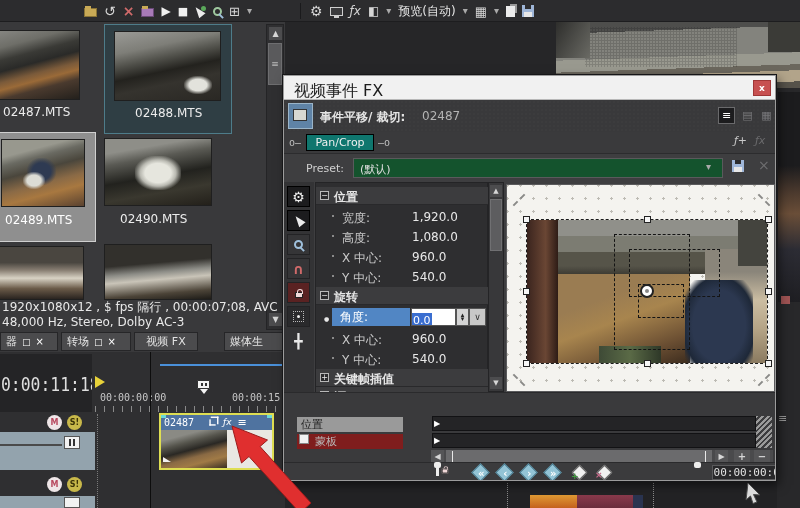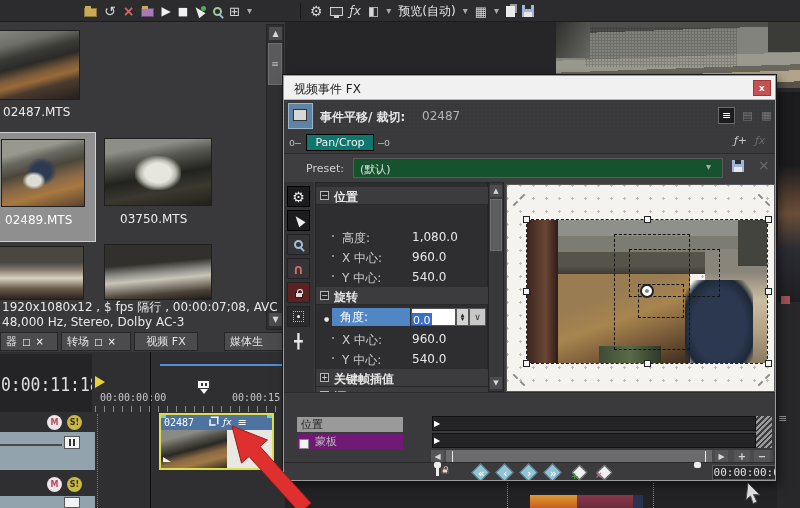--- a/index.html
+++ b/index.html
@@ -124,35 +124,42 @@
   <div class="a" style="left:4px;top:208px;width:9px;height:8px;background:#a05454"></div>
   <span class="a ic" style="left:1px;top:325px;font-size:11px;color:#9a9a9a">≡</span>
 </div>
 
 <div id="media" class="a">
 
   <div class="t" style="left:-14px;top:8px;width:94px;height:70px;
        background:linear-gradient(165deg,#8a8a86 0%,#6e6e68 22%,#3a3a36 36%,#2a2a28 48%,#7a5a3a 60%,#9a6a38 68%,#4a3a2e 78%,#23201c 100%)"></div>
   <div class="mlabel" style="left:3px;top:83px">02487.MTS</div>
 
+  <div class="seltile" style="left:104px;top:2px;width:128px;height:110px">
+    <div class="t" style="left:9px;top:6px;width:107px;height:70px;
+         background:linear-gradient(168deg,#9a9a96 0%,#7e7e78 25%,#50504a 40%,#23221e 55%,#35332e 70%,#2a2824 100%)">
+      <div class="a" style="right:8px;bottom:6px;width:28px;height:18px;background:radial-gradient(ellipse,#e2e2dc 0 45%,transparent 75%)"></div>
+    </div>
+    <div class="mlabel" style="left:30px;top:81px">02488.MTS</div>
+  </div>
 
   <div class="focustile" style="left:-2px;top:110px;width:98px;height:110px">
     <div class="t" style="left:2px;top:6px;width:84px;height:68px;
          background:linear-gradient(165deg,#98988e 0 20%,#6a6a62 30%,#4a463c 45%,#8a6a46 62%,#a87840 75%,#5a4230 100%)">
       <div class="a" style="left:30%;top:28%;width:36%;height:40%;background:radial-gradient(ellipse,#2e3a52 0 45%,transparent 75%)"></div>
       <div class="a" style="left:26%;top:48%;width:26%;height:26%;background:radial-gradient(ellipse,#dcdcd4 0 45%,transparent 75%)"></div>
     </div>
     <div class="mlabel" style="left:6px;top:80px;color:#fff">02489.MTS</div>
   </div>
 
   <div class="t" style="left:104px;top:116px;width:108px;height:68px;
        background:linear-gradient(170deg,#8e8e88 0 18%,#5a5a54 32%,#22221e 55%,#3a382f 75%,#23201a 100%)">
     <div class="a" style="left:28%;top:26%;width:44%;height:52%;background:radial-gradient(ellipse,#e6e6de 0 40%,#b8b8b0 55%,transparent 75%)"></div>
   </div>
-  <div class="mlabel" style="left:120px;top:190px">03750.MTS</div>
+  <div class="mlabel" style="left:120px;top:190px">02490.MTS</div>
 
   <div class="t" style="left:-2px;top:224px;width:86px;height:54px;
        background:linear-gradient(180deg,#4a4640 0 30%,#8a8074 45%,#d8d2c4 60%,#6a5a48 80%,#2a2420 100%)"></div>
   <div class="t" style="left:104px;top:222px;width:108px;height:56px;
        background:linear-gradient(175deg,#32302c 0 35%,#8c8c86 50%,#c9c4b8 62%,#4c4438 85%,#1e1c18 100%)"></div>
 
   <div class="a" style="left:266px;top:2px;width:18px;height:306px;background:#2f2f31;border:1px solid #242426">
     <span class="a ic" style="left:2px;top:2px;width:13px;height:13px;background:#4c4c4e;font-size:8px">▲</span>
     <div class="a" style="left:1px;top:18px;width:14px;height:42px;background:#5a5a5c;border:1px solid #6e6e70;display:flex;align-items:center;justify-content:center;color:#bbb;font-size:9px">
         <span>≡</span>
@@ -247,21 +254,21 @@
 
 <div class="a" style="left:507px;top:483px;width:0;height:25px;border-left:1px dotted #8a8a8a;z-index:5"></div>
 <div class="a" style="left:653px;top:483px;width:0;height:25px;border-left:1px dotted #8a8a8a;z-index:5"></div>
 <div class="a" style="left:530px;top:495px;width:47px;height:13px;background:linear-gradient(180deg,#e09a34,#c4611d);z-index:5"></div>
 <div class="a" style="left:577px;top:495px;width:56px;height:13px;background:linear-gradient(180deg,#8a3a4c,#6a2c3c);z-index:5"></div>
 <div class="a" style="left:633px;top:495px;width:10px;height:13px;background:#2a3450;z-index:5"></div>
 
 <div id="dialog" class="a">
 
   <div class="a" style="left:0;top:0;width:491px;height:24px;background:#f1f1f1;border-bottom:1px solid #b8b8b8">
-    <span class="a" style="left:10px;top:5px;font-size:12px;color:#1c1c1c">视频事件 FX</span>
+    <span class="a" style="left:10px;top:5px;font-size:16px;color:#1c1c1c">视频事件 FX</span>
     <div class="a ic" style="left:469px;top:4px;width:18px;height:16px;background:#c75050;border:1px solid #a03636;color:#fff;font-size:9px;font-weight:bold">
         <span>x</span>
       </div>
   </div>
 
   <div class="a" style="left:0;top:24px;width:491px;height:32px;background:#39393b;
        background-image:radial-gradient(#46464833 1px,transparent 1px);background-size:4px 4px">
     <div class="a" style="left:4px;top:3px;width:25px;height:26px;background:#5f83a6;border:1px solid #9ab4c8">
       <div class="a" style="left:4px;top:5px;width:14px;height:12px;background:#d8d8d2;border:1px solid #333"></div>
     </div>
@@ -323,20 +330,25 @@
     </div>
     <div class="toolbtn" style="top:148px;background:transparent;border-color:transparent">
         <span class="ic" style="font-size:14px;color:#e8e8e8">╋</span>
       </div>
   </div>
 
   <div class="a" style="left:31px;top:106px;width:173px;height:210px;background:#2e2e30;border:1px solid #242426">
     <div class="phdr" style="top:4px">
       <span class="pbox">−</span>
       <span class="pt">位置</span>
+    </div>
+    <div class="prow" style="top:24px">
+      <span class="pdot"></span>
+        <span class="pl">宽度:</span>
+        <span class="pv">1,920.0</span>
     </div>
     <div class="prow" style="top:44px">
       <span class="pdot"></span>
         <span class="pl">高度:</span>
         <span class="pv">1,080.0</span>
     </div>
     <div class="prow" style="top:64px">
       <span class="pdot"></span>
         <span class="pl">X 中心:</span>
         <span class="pv">960.0</span>
@@ -426,21 +438,21 @@
     <div class="a" style="left:133px;top:99px;width:14px;height:14px;border-radius:50%;background:#fff;border:2px solid #222;display:flex;align-items:center;justify-content:center">
       <span style="width:4px;height:4px;border-radius:50%;background:#888"></span>
     </div>
   </div>
 
   <div class="a" style="left:0;top:316px;width:491px;height:70px;background:#3a3a3c;border-top:1px solid #2a2a2c">
 
     <div class="a" style="left:13px;top:24px;width:106px;height:15px;background:#9a9a9a;display:flex;align-items:center">
       <span style="font-size:11px;color:#222;margin-left:4px">位置</span>
     </div>
-    <div class="a" style="left:13px;top:41px;width:106px;height:15px;background:#701a75;display:flex;align-items:flex-end">
+    <div class="a" style="left:13px;top:41px;width:106px;height:15px;background:#7f1d1d;display:flex;align-items:flex-start">
       <span style="width:10px;height:10px;background:#f2f2f2;border:1px solid #888;margin-left:2px"></span>
       <span style="font-size:11px;color:#b8b8b8;margin-left:6px">蒙板</span>
     </div>
 
 
     <div class="lane" style="left:148px;top:23px;width:324px;height:15px">
       <span style="position:absolute;left:1px;top:2px;font-size:8px;color:#fff">▶</span>
     </div>
     <div class="lane" style="left:148px;top:40px;width:324px;height:15px">
       <span style="position:absolute;left:1px;top:2px;font-size:8px;color:#fff">▶</span>

